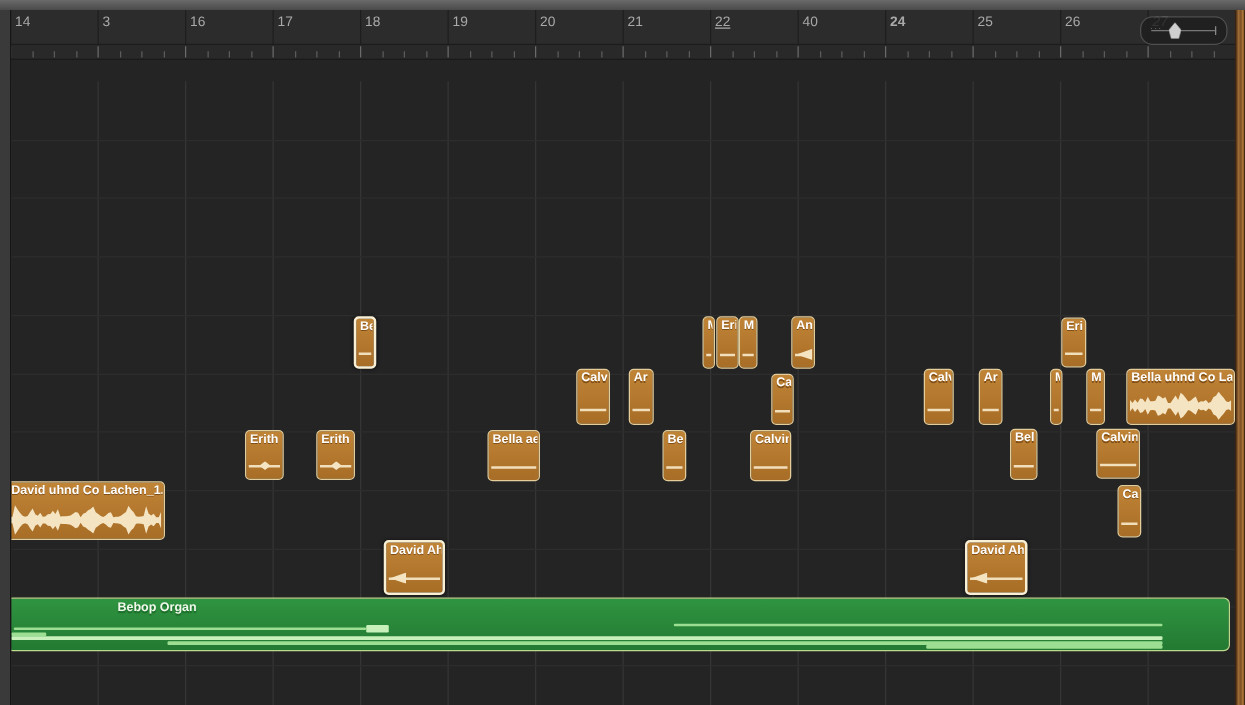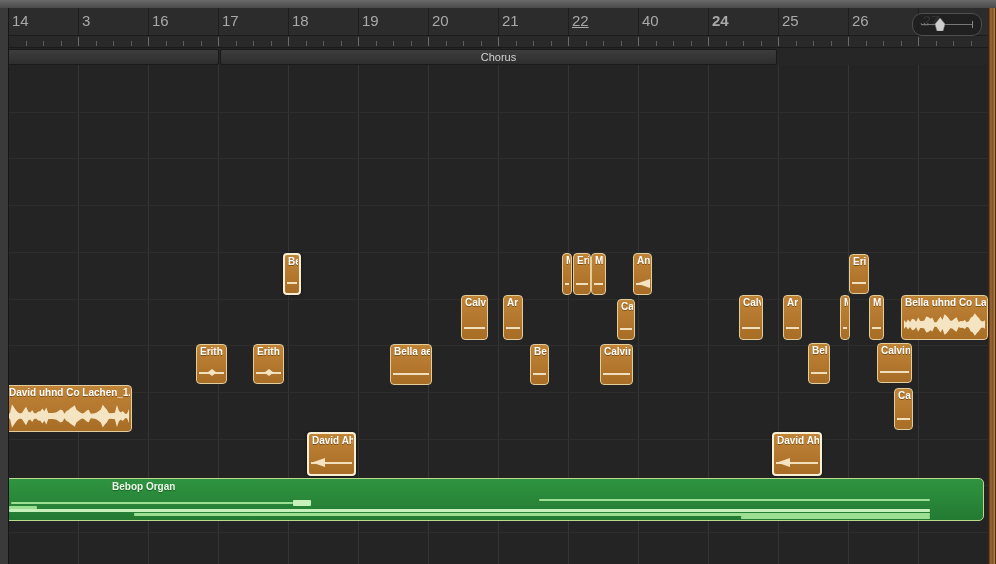--- a/index.html
+++ b/index.html
@@ -3,21 +3,21 @@
 <meta charset="utf-8">
 <style>
   html,body{margin:0;padding:0;background:#111;}
   #stage{position:relative;width:996px;height:564px;overflow:hidden;
          font-family:"Liberation Sans",sans-serif;background:#242424;}
   
   #topbar{position:absolute;left:0;top:0;width:996px;height:8px;
           background:linear-gradient(#6a6a6a,#4a4a4a);border-bottom:1px solid #262626;}
   
   #ruler{position:absolute;left:0;top:8px;width:996px;height:27px;background:#2c2c2c;border-bottom:1px solid #1c1c1c;}
-  .barnum{position:absolute;top:4px;font-size:15px;color:#a9a9a9;}
+  .barnum{position:absolute;top:4px;font-size:11px;color:#a9a9a9;}
   .barsep{position:absolute;top:0;width:1px;height:27px;background:#1e1e1e;}
   #tickrow{position:absolute;left:0;top:36px;width:996px;height:11px;background:#292929;border-bottom:1px solid #1a1a1a;}
   .tick{position:absolute;bottom:1px;width:1px;background:#5c5c5c;}
   .tick.major{background:#6a6a6a;}
   
   #arrange{position:absolute;left:0;top:48px;width:996px;height:17px;background:#262626;border-bottom:2px solid #141414;}
   .arr-section{position:absolute;top:1px;height:14px;border-radius:2px;
     background:linear-gradient(#3d3d3d,#2e2e2e);border:1px solid #1a1a1a;
     color:#d2d2d2;font-size:11px;text-align:center;line-height:14px;overflow:hidden;}
   
@@ -143,24 +143,20 @@
       <div class="tick major" style="left: 848px; height: 9px;"></div>
       <div class="tick" style="left: 865.5px; height: 5px;"></div>
       <div class="tick" style="left: 883px; height: 5px;"></div>
       <div class="tick" style="left: 900.5px; height: 5px;"></div>
       <div class="tick major" style="left: 918px; height: 9px;"></div>
       <div class="tick" style="left: 935.5px; height: 5px;"></div>
       <div class="tick" style="left: 953px; height: 5px;"></div>
       <div class="tick" style="left: 970.5px; height: 5px;"></div>
     </div>
 
-  <div id="arrange">
-      <div class="arr-section" style="left: 4px; width: 213px;"></div>
-      <div class="arr-section" style="left: 220px; width: 555px;">Chorus</div>
-    </div>
 
   <div id="main">
     <div id="gridlines">
         <div class="vline" style="left: 8px;"></div>
         <div class="vline" style="left: 78px;"></div>
         <div class="vline" style="left: 148px;"></div>
         <div class="vline" style="left: 218px;"></div>
         <div class="vline" style="left: 288px;"></div>
         <div class="vline" style="left: 358px;"></div>
         <div class="vline" style="left: 428px;"></div>
@@ -288,21 +284,21 @@
           <div class="wfline" style="bottom: 9px;"></div>
         </div>
         <div class="clip" style="left: 901px; top: 230px; width: 87px; height: 45px;">
           <span class="lbl">Bella uhnd Co La</span>
           <svg width="81" height="23">
             <polygon points="0.0,6.9 2.0,9.4 4.0,6.5 6.1,9.1 8.1,5.7 10.1,6.2 12.2,8.8 14.2,4.3 16.2,7.9 18.2,8.0 20.3,7.6 22.3,3.4 24.3,4.1 26.3,5.7 28.3,4.5 30.4,9.3 32.4,9.3 34.4,6.4 36.5,3.4 38.5,6.9 40.5,1.2 42.5,2.7 44.6,5.3 46.6,8.1 48.6,7.3 50.6,5.6 52.6,4.2 54.7,9.1 56.7,7.9 58.7,8.2 60.8,7.0 62.8,9.3 64.8,8.3 66.8,4.5 68.8,3.5 70.9,0.3 72.9,2.9 74.9,5.1 77.0,8.1 79.0,8.6 81.0,7.2 81.0,15.8 79.0,14.4 77.0,14.9 74.9,17.9 72.9,20.1 70.9,22.7 68.8,19.5 66.8,18.5 64.8,14.7 62.8,13.7 60.8,16.0 58.7,14.8 56.7,15.1 54.7,13.9 52.6,18.8 50.6,17.4 48.6,15.7 46.6,14.9 44.6,17.7 42.5,20.3 40.5,21.8 38.5,16.1 36.5,19.6 34.4,16.6 32.4,13.7 30.4,13.7 28.3,18.5 26.3,17.3 24.3,18.9 22.3,19.6 20.3,15.4 18.2,15.0 16.2,15.1 14.2,18.7 12.2,14.2 10.1,16.8 8.1,17.3 6.1,13.9 4.0,16.5 2.0,13.6 0.0,16.1" fill="#f4e4c2"></polygon>
           </svg>
         </div>
       </div>
     <div id="region" style="left: 5px; top: 413px; width: 979px; height: 43px;">
-      <span class="lbl" style="left: 88px; margin-left: 18px;">Bebop Organ</span>
+      <span class="lbl" style="left: 88px;">Bebop Organ</span>
       <div id="region-notes">
           <div class="note" style="left: 5px; top: 23px; width: 282px; height: 2px;"></div>
           <div class="note bright" style="left: 287px; top: 21px; width: 18px; height: 6px;"></div>
           <div class="note" style="left: 3px; top: 27px; width: 28px; height: 3px;"></div>
           <div class="note bright" style="left: 3px; top: 30px; width: 921px; height: 3px;"></div>
           <div class="note" style="left: 128px; top: 34px; width: 796px; height: 3px;"></div>
           <div class="note" style="left: 533px; top: 20px; width: 391px; height: 2px;"></div>
           <div class="note" style="left: 735px; top: 37px; width: 189px; height: 3px;"></div>
         </div>
     </div>

